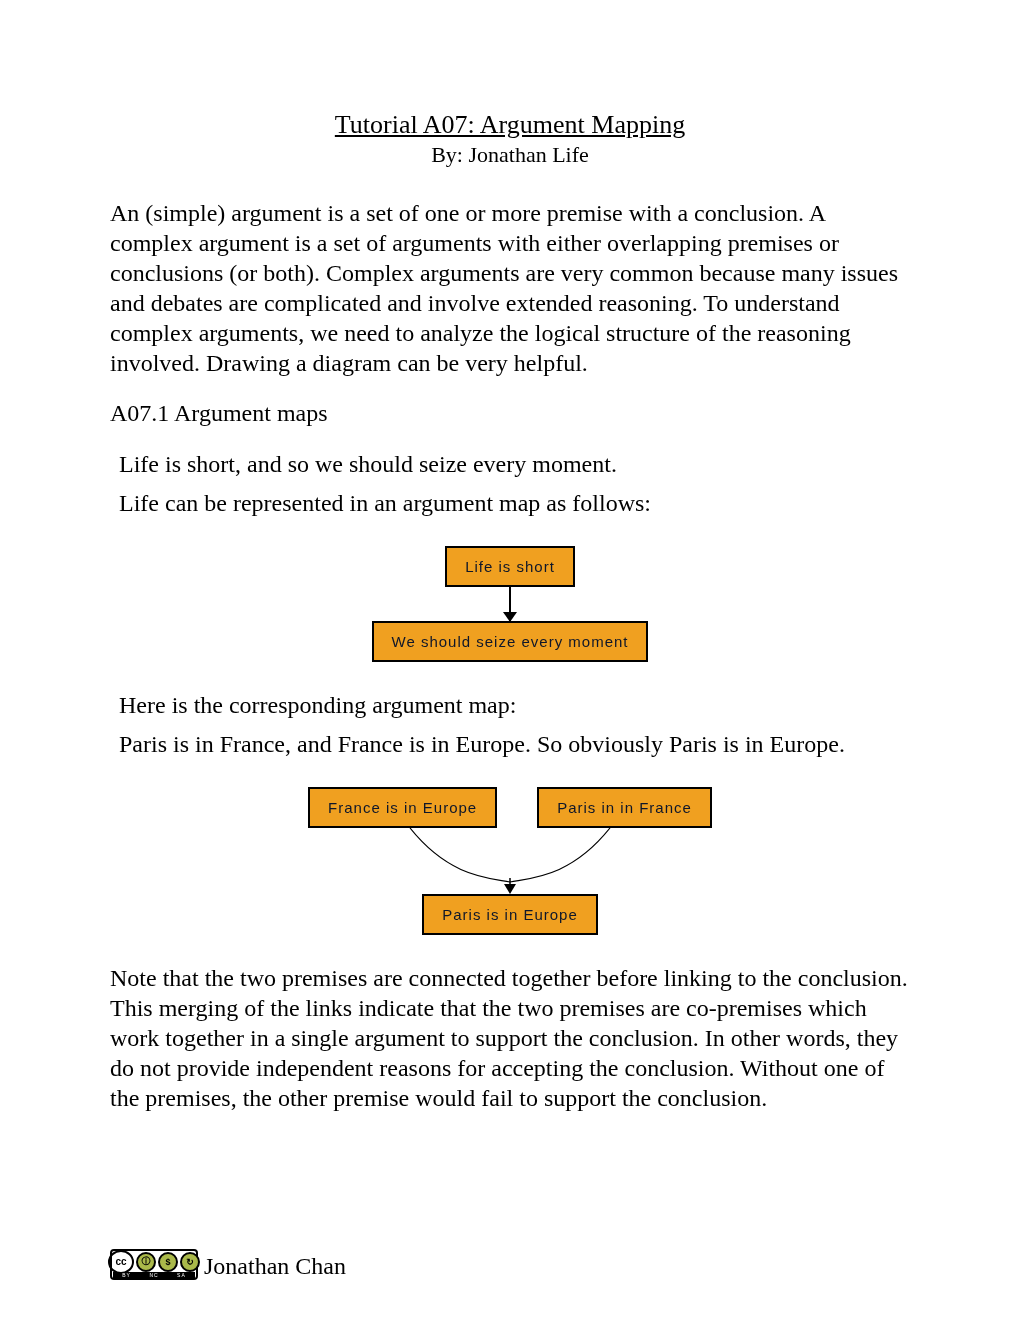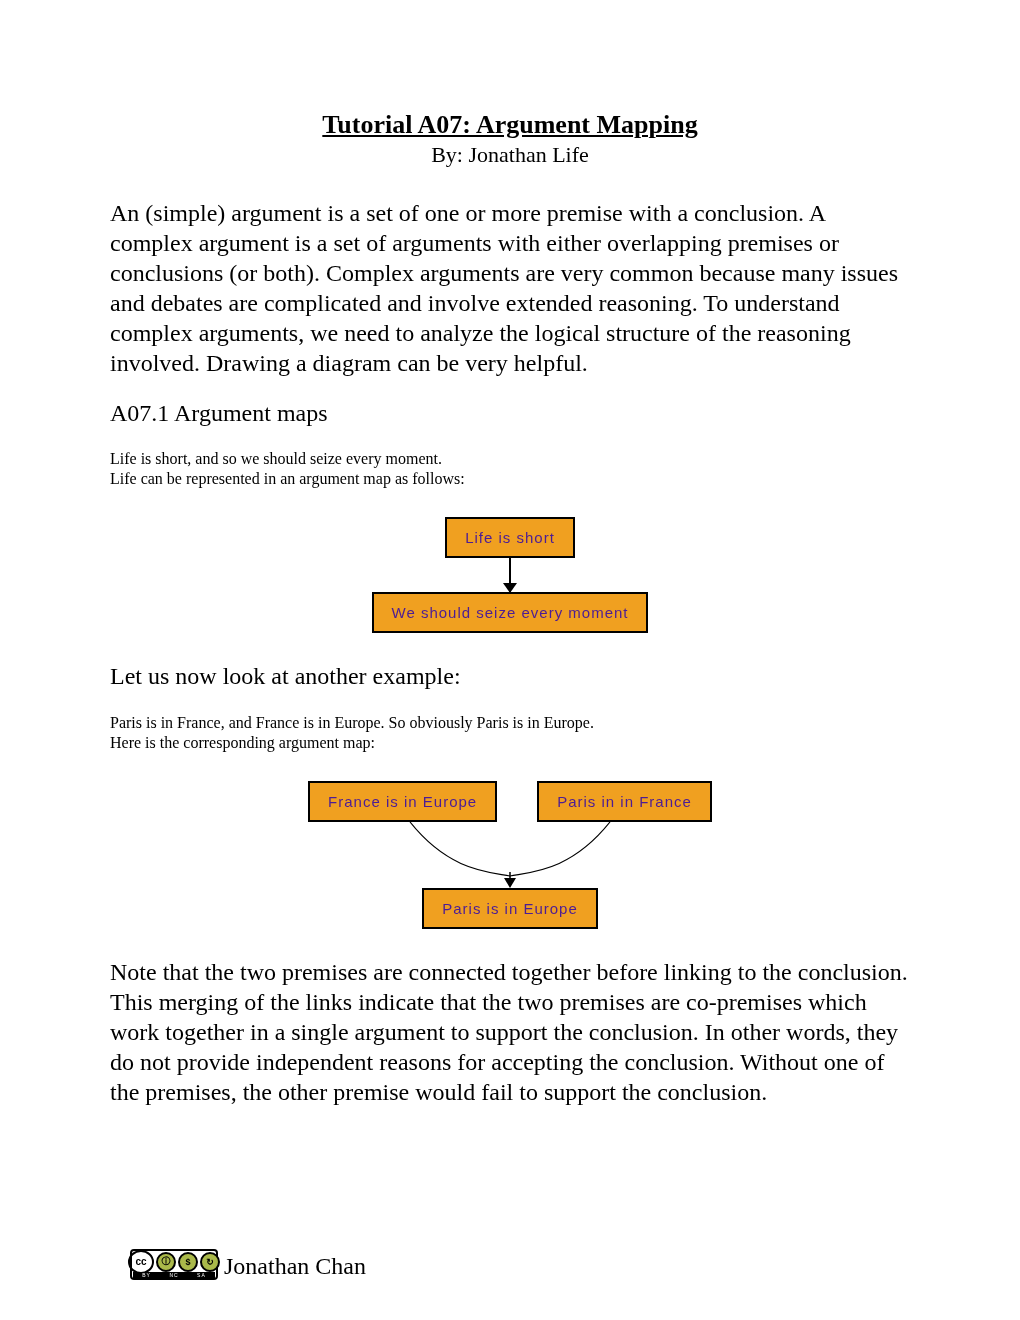--- a/index.html
+++ b/index.html
@@ -12,57 +12,57 @@
   .page {
     width: 1020px;
     min-height: 1320px;
     margin: 0 auto;
     padding: 110px 110px 40px 110px;
     box-sizing: border-box;
     position: relative;
   }
   .title {
     text-align: center;
-    font-weight: bold;
+    font-weight: normal;
     font-size: 26px;
     text-decoration: underline;
     margin: 0;
   }
   .byline {
     text-align: center;
     font-size: 22px;
     margin: 2px 0 30px 0;
   }
   .para {
     font-size: 24px;
     line-height: 1.25;
     margin: 0 0 22px 0;
   }
   .section-head {
     font-size: 24px;
     margin: 0 0 22px 0;
   }
   .line {
-    font-size: 16px;
-    margin: 0;
+    font-size: 24px;
+    margin: 9px;
     line-height: 1.25;
   }
   .diagram {
     display: flex;
     justify-content: center;
     margin: 28px 0 28px 0;
   }
   .box {
     background: #f0a020;
     border: 2px solid #000;
     padding: 10px 18px;
     font-family: Verdana, Arial, sans-serif;
     font-size: 15px;
     letter-spacing: 1px;
-    color: #4c1d95;
+    color: #0f172a;
     text-align: center;
     white-space: nowrap;
   }
   .d1-wrap { display: flex; flex-direction: column; align-items: center; }
   .arrow-down {
     width: 2px;
     height: 34px;
     background: #000;
     position: relative;
   }
@@ -82,21 +82,20 @@
     justify-content: center;
   }
   .d2-svg { display: block; }
   .footer {
     position: absolute;
     bottom: 40px;
     left: 110px;
     display: flex;
     align-items: flex-end;
     gap: 6px;
-    margin-left: 20px;
   }
   .cc-badge {
     width: 88px;
     height: 31px;
     border: 2px solid #000;
     border-radius: 4px;
     background: #fff;
     display: flex;
     flex-direction: column;
     justify-content: center;
@@ -170,24 +169,23 @@
   <p class="line" style="margin-bottom:10px;">Life can be represented in an argument map as follows:</p>
 
   <div class="diagram">
     <div class="d1-wrap">
       <div class="box">Life is short</div>
       <div class="arrow-down"></div>
       <div class="box">We should seize every moment</div>
     </div>
   </div>
 
-  <p class="para">Let us now look at another example:</p>
-
+
+  <p class="line">Here is the corresponding argument map:</p>
   <p class="line">Paris is in France, and France is in Europe. So obviously Paris is in Europe.</p>
-  <p class="line">Here is the corresponding argument map:</p>
 
   <div class="diagram">
     <div style="display:flex;flex-direction:column;align-items:center;">
       <div class="d2-top">
         <div class="box">France is in Europe</div>
         <div class="box">Paris in in France</div>
       </div>
       <svg class="d2-svg" width="400" height="66">
         <path d="M100,0 C140,50 180,50 200,54" stroke="#000" stroke-width="1.2" fill="none"></path>
         <path d="M300,0 C260,50 220,50 200,54" stroke="#000" stroke-width="1.2" fill="none"></path>

